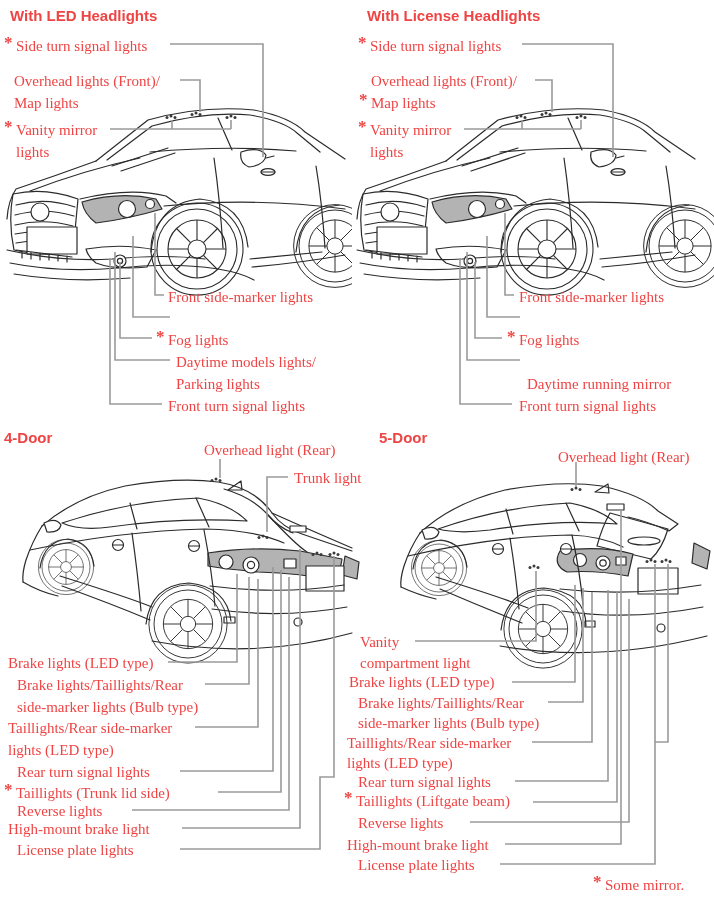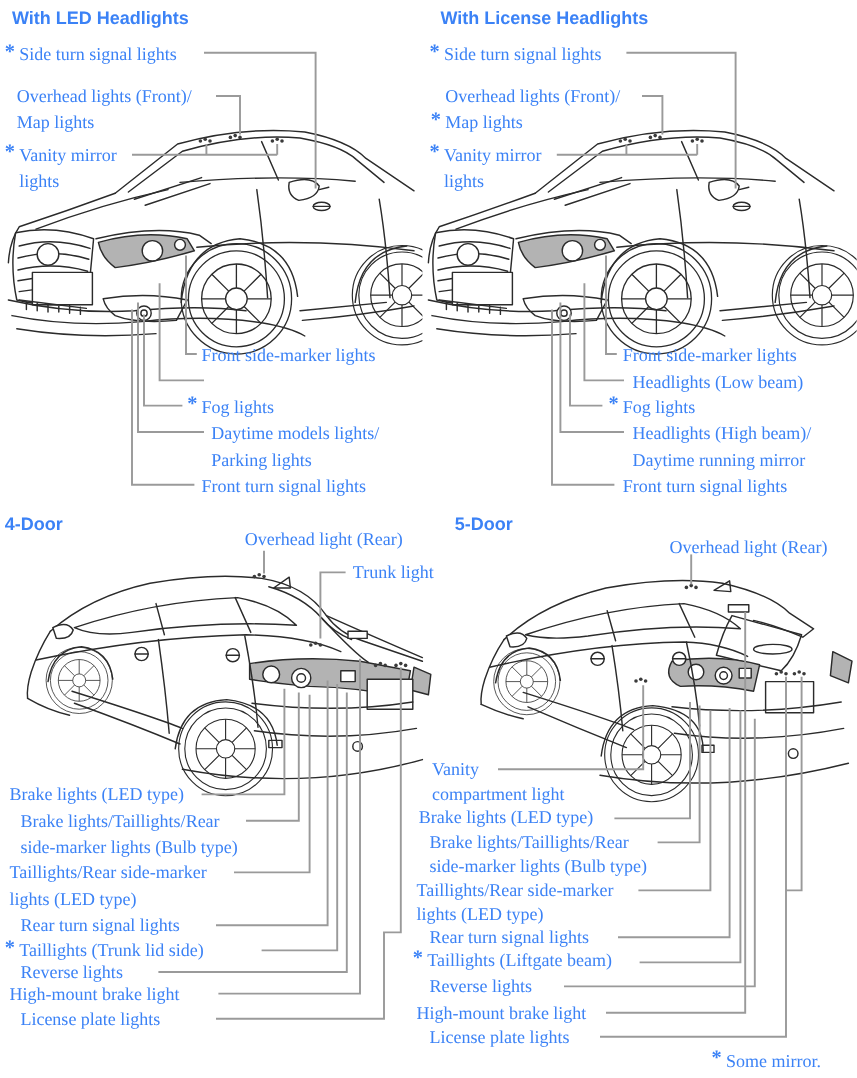--- a/index.html
+++ b/index.html
@@ -1,17 +1,17 @@
 <!DOCTYPE html>
 <html><head>
 <meta charset="utf-8">
 <style>
   html,body{margin:0;padding:0;background:#fff;}
   #page{position:relative;width:714px;height:898px;background:#fff;overflow:hidden;
-        font-family:"Liberation Serif",serif;color:#3b82f6;}
+        font-family:"Liberation Serif",serif;color:#ef4444;}
   #art{position:absolute;left:0;top:0;width:714px;height:898px;}
   .hd{position:absolute;white-space:nowrap;font-family:"Liberation Sans",sans-serif;
       font-weight:bold;font-size:15px;line-height:18px;}
   .lbl{position:absolute;white-space:nowrap;font-size:15px;line-height:20px;}
   .ast{position:absolute;left:-12px;top:-3px;font-weight:bold;font-size:17px;}
   svg .car path, svg .car rect, svg .car circle, svg .car ellipse{
       fill:none;stroke:#2b2b2b;stroke-width:1.2;stroke-linecap:round;stroke-linejoin:round;}
   svg .lamp{fill:#b3b3b3 !important;}
   svg .lens{fill:#ffffff !important;}
   svg .plate{fill:#ffffff !important;}
@@ -231,23 +231,21 @@
 <div class="lbl" style="left:176px;top:374px"><span>Parking lights</span></div>
 <div class="lbl" style="left:168px;top:396px"><span>Front turn signal lights</span></div>
 
 <div class="hd" style="left:367px;top:7px">With License Headlights</div>
 <div class="lbl" style="left:370px;top:36px"><span class="ast">*</span><span>Side turn signal lights</span></div>
 <div class="lbl" style="left:371px;top:71px"><span>Overhead lights (Front)/</span></div>
 <div class="lbl" style="left:371px;top:93px"><span class="ast">*</span><span>Map lights</span></div>
 <div class="lbl" style="left:370px;top:120px"><span class="ast">*</span><span>Vanity mirror</span></div>
 <div class="lbl" style="left:370px;top:142px"><span>lights</span></div>
 <div class="lbl" style="left:519px;top:287px"><span>Front side-marker lights</span></div>
-<div class="lbl" style="left:527px;top:309px"><span>Headlights (Low beam)</span></div>
 <div class="lbl" style="left:519px;top:330px"><span class="ast">*</span><span>Fog lights</span></div>
-<div class="lbl" style="left:527px;top:352px"><span>Headlights (High beam)/</span></div>
 <div class="lbl" style="left:527px;top:374px"><span>Daytime running mirror</span></div>
 <div class="lbl" style="left:519px;top:396px"><span>Front turn signal lights</span></div>
 
 <div class="hd" style="left:4px;top:429px">4-Door</div>
 <div class="lbl" style="left:204px;top:440px"><span>Overhead light (Rear)</span></div>
 <div class="lbl" style="left:294px;top:468px"><span>Trunk light</span></div>
 <div class="lbl" style="left:8px;top:653px"><span>Brake lights (LED type)</span></div>
 <div class="lbl" style="left:17px;top:675px"><span>Brake lights/Taillights/Rear</span></div>
 <div class="lbl" style="left:17px;top:697px"><span>side-marker lights (Bulb type)</span></div>
 <div class="lbl" style="left:8px;top:718px"><span>Taillights/Rear side-marker</span></div>

